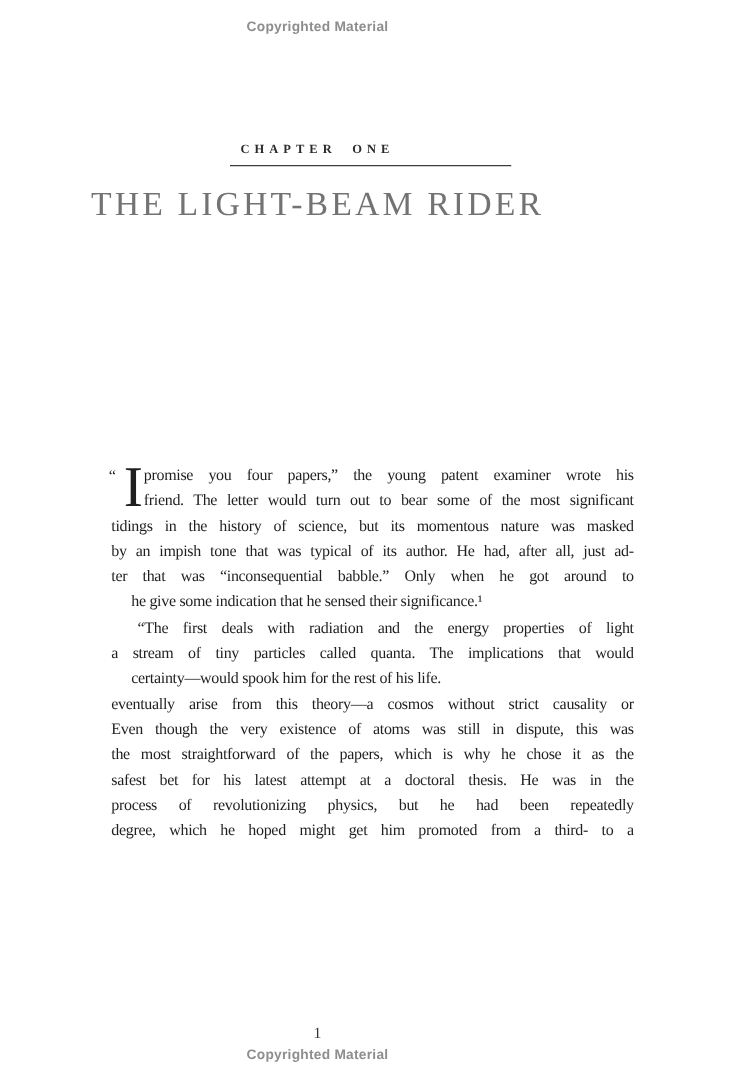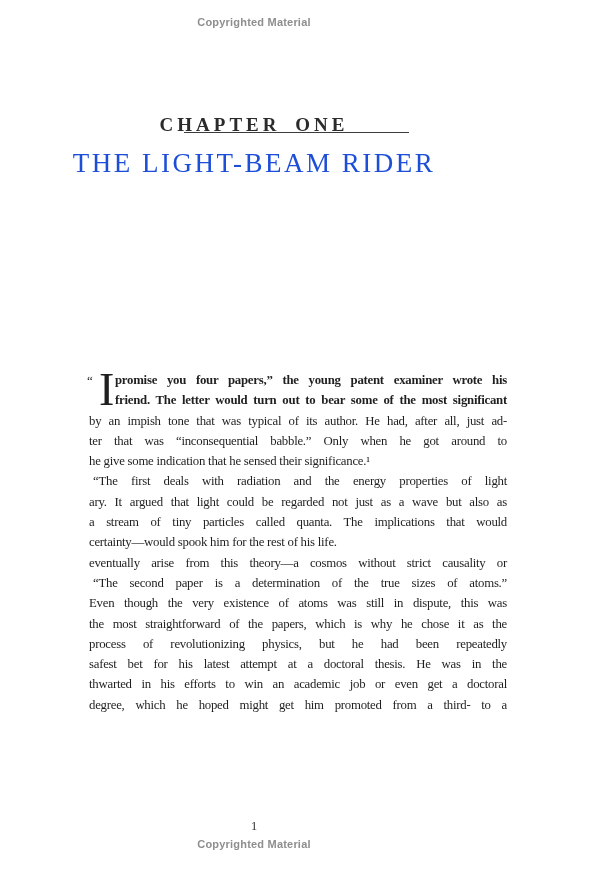--- a/index.html
+++ b/index.html
@@ -24,21 +24,21 @@
   }
   .copyright.top { top: 16px; }
   .copyright.bottom { top: 838px; }
   .chapter-label {
     position: absolute;
     top: 114px;
     left: 0;
     width: 100%;
     text-align: center;
     font-family: "Liberation Serif", serif;
-    font-size: 19px;
+    font-size: 10px;
     font-weight: bold;
     letter-spacing: 4px;
     word-spacing: 6px;
     color: #2b2b2b;
   }
   .chapter-rule {
     position: absolute;
     top: 132px;
     left: 184px;
     width: 225px;
@@ -49,44 +49,45 @@
     position: absolute;
     top: 148px;
     left: 0;
     width: 100%;
     margin: 0;
     text-align: center;
     font-family: "Liberation Serif", serif;
     font-size: 27px;
     font-weight: 400;
     letter-spacing: 2.5px;
-    color: #1d4ed8;
+    color: #737373;
   }
   .body-text {
     position: absolute;
     top: 370px;
     left: 89px;
     width: 418px;
     font-size: 12.8px;
     letter-spacing: -0.25px;
     color: #1f1f1f;
   }
   .paragraph { position: relative; }
   .line {
     height: 20.3px;
     line-height: 20.3px;
     text-align: justify;
     text-align-last: justify;
     white-space: nowrap;
   }
   .line.last {
     text-align-last: left;
+    margin-left: 16px;
   }
-  .line.dc-pad { padding-left: 26px; font-weight: bold; }
-  .line.indent { padding-left: 4px; }
+  .line.dc-pad { padding-left: 26px; }
+  .line.indent { padding-left: 4px; margin-left: 17px; }
   .dropcap {
     position: absolute;
     left: 10px;
     top: 2px;
     font-size: 46px;
     line-height: 36px;
     color: #1f1f1f;
     letter-spacing: 0;
   }
   .dc-quote {
@@ -119,38 +120,36 @@
   <div class="chapter-rule"></div>
 
   <h1 class="page-title">THE LIGHT-BEAM RIDER</h1>
 
   <div class="body-text">
       <div class="paragraph">
         <span class="dc-quote">“</span>
         <span class="dropcap">I</span>
         <div class="line dc-pad">promise you four papers,” the young patent examiner wrote his</div>
         <div class="line dc-pad">friend. The letter would turn out to bear some of the most significant</div>
+        <div class="line">tidings in the history of science, but its momentous nature was masked</div>
         <div class="line">by an impish tone that was typical of its author. He had, after all, just ad-</div>
         <div class="line">ter that was “inconsequential babble.” Only when he got around to</div>
         <div class="line last">he give some indication that he sensed their significance.¹</div>
       </div>
       <div class="paragraph">
         <div class="line indent">“The first deals with radiation and the energy properties of light</div>
-        <div class="line">ary. It argued that light could be regarded not just as a wave but also as</div>
         <div class="line">a stream of tiny particles called quanta. The implications that would</div>
         <div class="line last">certainty—would spook him for the rest of his life.</div>
         <div class="line">eventually arise from this theory—a cosmos without strict causality or</div>
       </div>
       <div class="paragraph">
-        <div class="line indent">“The second paper is a determination of the true sizes of atoms.”</div>
         <div class="line">Even though the very existence of atoms was still in dispute, this was</div>
         <div class="line">the most straightforward of the papers, which is why he chose it as the</div>
+        <div class="line">safest bet for his latest attempt at a doctoral thesis. He was in the</div>
         <div class="line">process of revolutionizing physics, but he had been repeatedly</div>
-        <div class="line">safest bet for his latest attempt at a doctoral thesis. He was in the</div>
-        <div class="line">thwarted in his efforts to win an academic job or even get a doctoral</div>
         <div class="line">degree, which he hoped might get him promoted from a third- to a</div>
       </div>
     </div>
 
   <div class="page-number">1</div>
 
   <div class="copyright bottom">Copyrighted Material</div>
 </div>
 
 </body></html>

